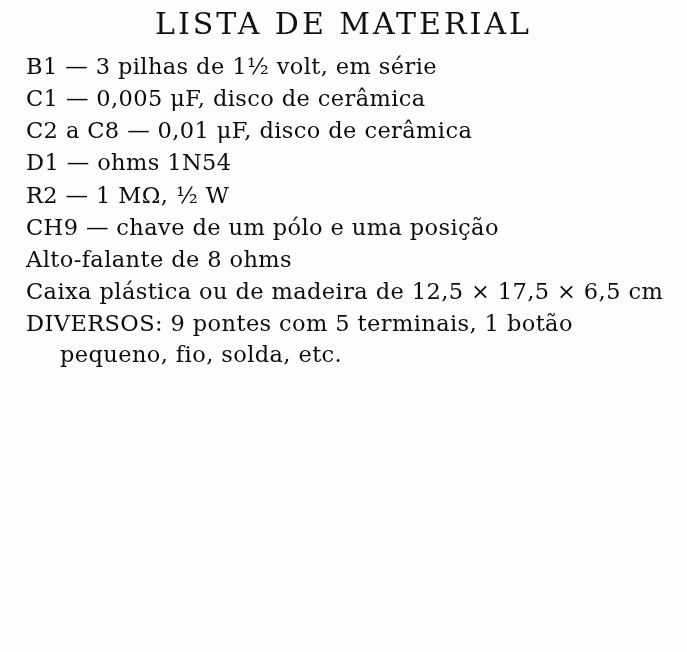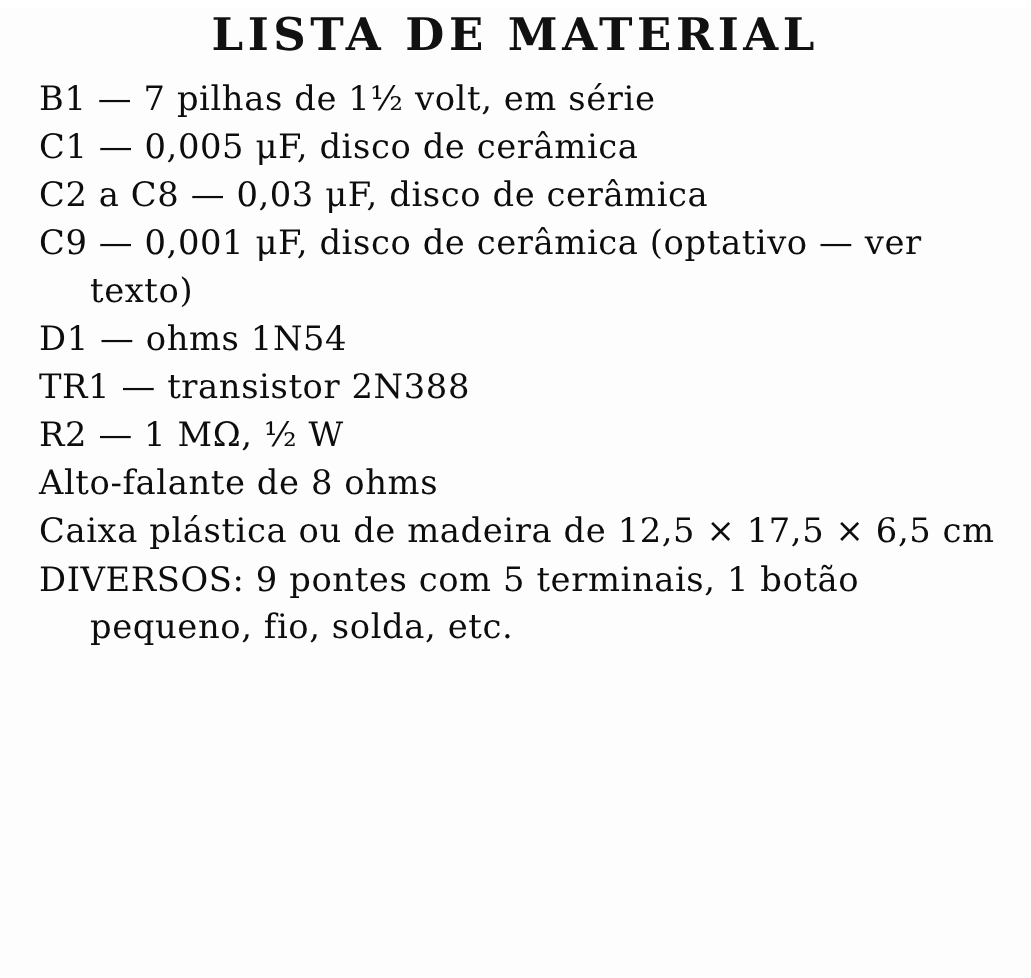--- a/index.html
+++ b/index.html
@@ -18,21 +18,21 @@
     position: relative;
     width: 687px;
     height: 652px;
     background: #fdfdfd;
     padding: 0;
     box-sizing: border-box;
   }
   .title {
     text-align: center;
     font-family: "DejaVu Serif", serif;
-    font-weight: bold;
+    font-weight: normal;
     font-size: 30px;
     letter-spacing: 3px;
     margin: 6px 0 10px 0;
     color: #111;
   }
   .list {
     padding: 0 16px 0 26px;
     font-size: 22.5px;
     line-height: 1.385;
     letter-spacing: 0.4px;
@@ -46,25 +46,24 @@
   }
 </style>
 </head>
 <body>
 
 <div class="page">
 
   <div class="title">LISTA DE MATERIAL</div>
 
   <div class="list">
-    <div class="entry">B1 — 7 pilhas de 1½ volt, em série</div>
+    <div class="entry">B1 — 3 pilhas de 1½ volt, em série</div>
     <div class="entry">C1 — 0,005 μF, disco de cerâmica</div>
-    <div class="entry">C2 a C8 — 0,03 μF, disco de cerâmica</div>
-    <div class="entry">C9 — 0,001 μF, disco de cerâmica (optativo — ver texto)</div>
+    <div class="entry">C2 a C8 — 0,01 μF, disco de cerâmica</div>
     <div class="entry">D1 — ohms 1N54</div>
-    <div class="entry">TR1 — transistor 2N388</div>
     <div class="entry">R2 — 1 MΩ, ½ W</div>
+    <div class="entry">CH9 — chave de um pólo e uma posição</div>
     <div class="entry">Alto-falante de 8 ohms</div>
     <div class="entry">Caixa plástica ou de madeira de 12,5 × 17,5 × 6,5 cm</div>
     <div class="entry">DIVERSOS: 9 pontes com 5 terminais, 1 botão pequeno, fio, solda, etc.</div>
   </div>
 
 </div>
 
 </body></html>

